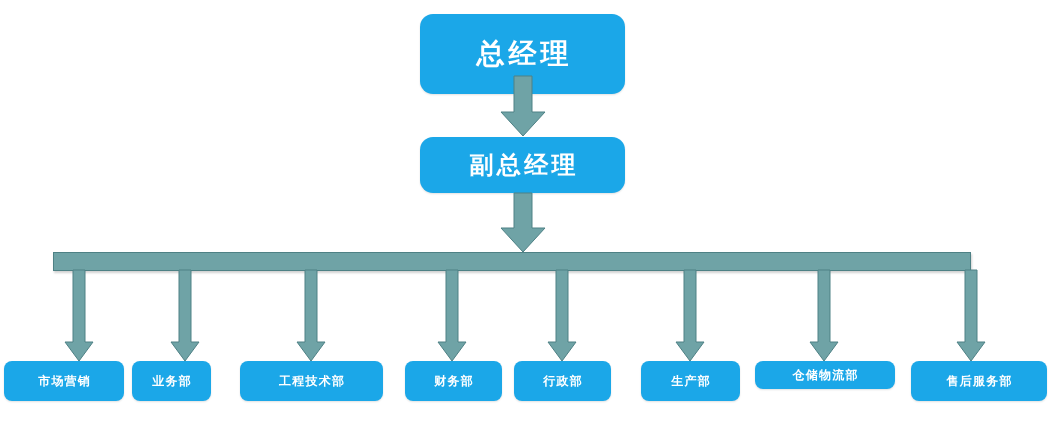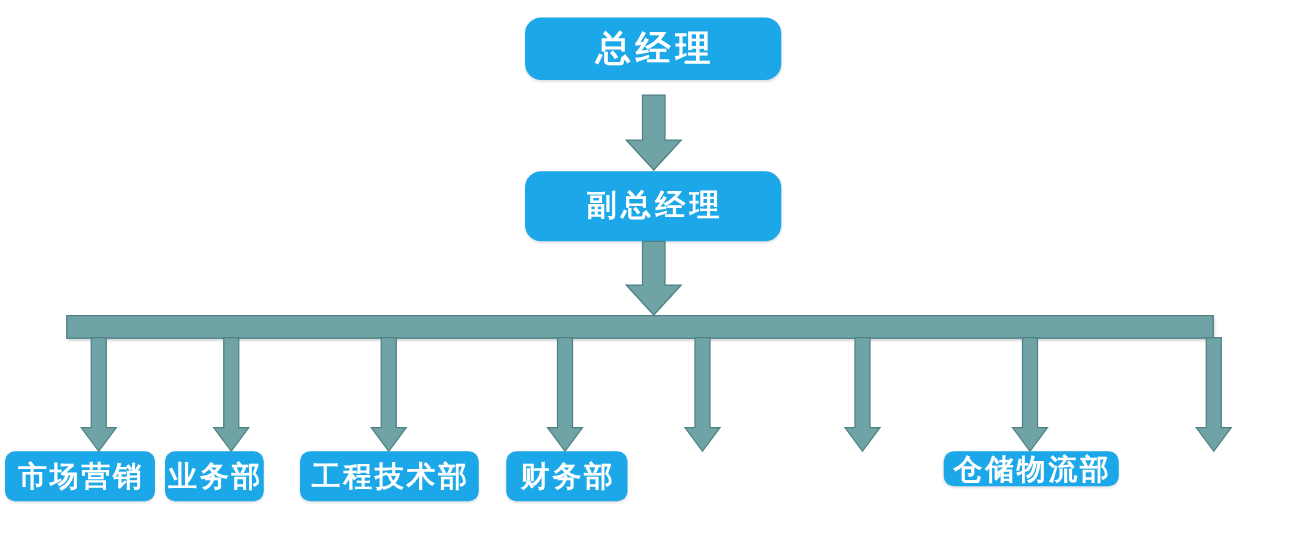--- a/index.html
+++ b/index.html
@@ -36,21 +36,21 @@
   }
   .node.level1 {
     font-size: 28px;
     border-radius: 13px;
   }
   .node.level2 {
     font-size: 24px;
     border-radius: 13px;
   }
   .node.dept {
-    font-size: 23px;
+    font-size: 12px;
     border-radius: 8px;
     letter-spacing: 0.10em;
     text-indent: 0.10em;
   }
 
   
   .hbar {
     position: absolute;
     box-sizing: border-box;
     background: #6fa3a6;
@@ -71,21 +71,21 @@
     stroke: #4e8185;
     stroke-width: 1;
     stroke-linejoin: miter;
   }
 </style>
 </head>
 <body>
 
 <div id="canvas">
 
-  <div class="node level1" style="left:420px; top:14px; width:205px; height:50px;">
+  <div class="node level1" style="left:420px; top:14px; width:205px; height:80px;">
     <span>总经理</span>
   </div>
 
   <div class="arrow" style="left:500px; top:76px; width:46px; height:61px;">
     <svg width="46" height="61" viewBox="0 0 46 61">
       <path class="arrow-body" d="M14,0 L32,0 L32,36 L45,36 L23,60 L1,36 L14,36 Z"></path>
     </svg>
   </div>
 
   <div class="node level2" style="left:420px; top:137px; width:205px; height:56px;">
@@ -150,20 +150,29 @@
   </div>
 
   <div class="node dept" style="left:405px; top:361px; width:97px; height:40px;">
     <span>财务部</span>
   </div>
 
   <div class="node dept" style="left:240px; top:361px; width:143px; height:40px;">
     <span>工程技术部</span>
   </div>
 
+  <div class="node dept" style="left:514px; top:361px; width:97px; height:40px;">
+    <span>行政部</span>
+  </div>
 
+  <div class="node dept" style="left:641px; top:361px; width:99px; height:40px;">
+    <span>生产部</span>
+  </div>
 
   <div class="node dept" style="left:755px; top:361px; width:140px; height:28px;">
     <span>仓储物流部</span>
   </div>
 
+  <div class="node dept" style="left:911px; top:361px; width:136px; height:40px;">
+    <span>售后服务部</span>
+  </div>
 
 </div>
 
 </body></html>

